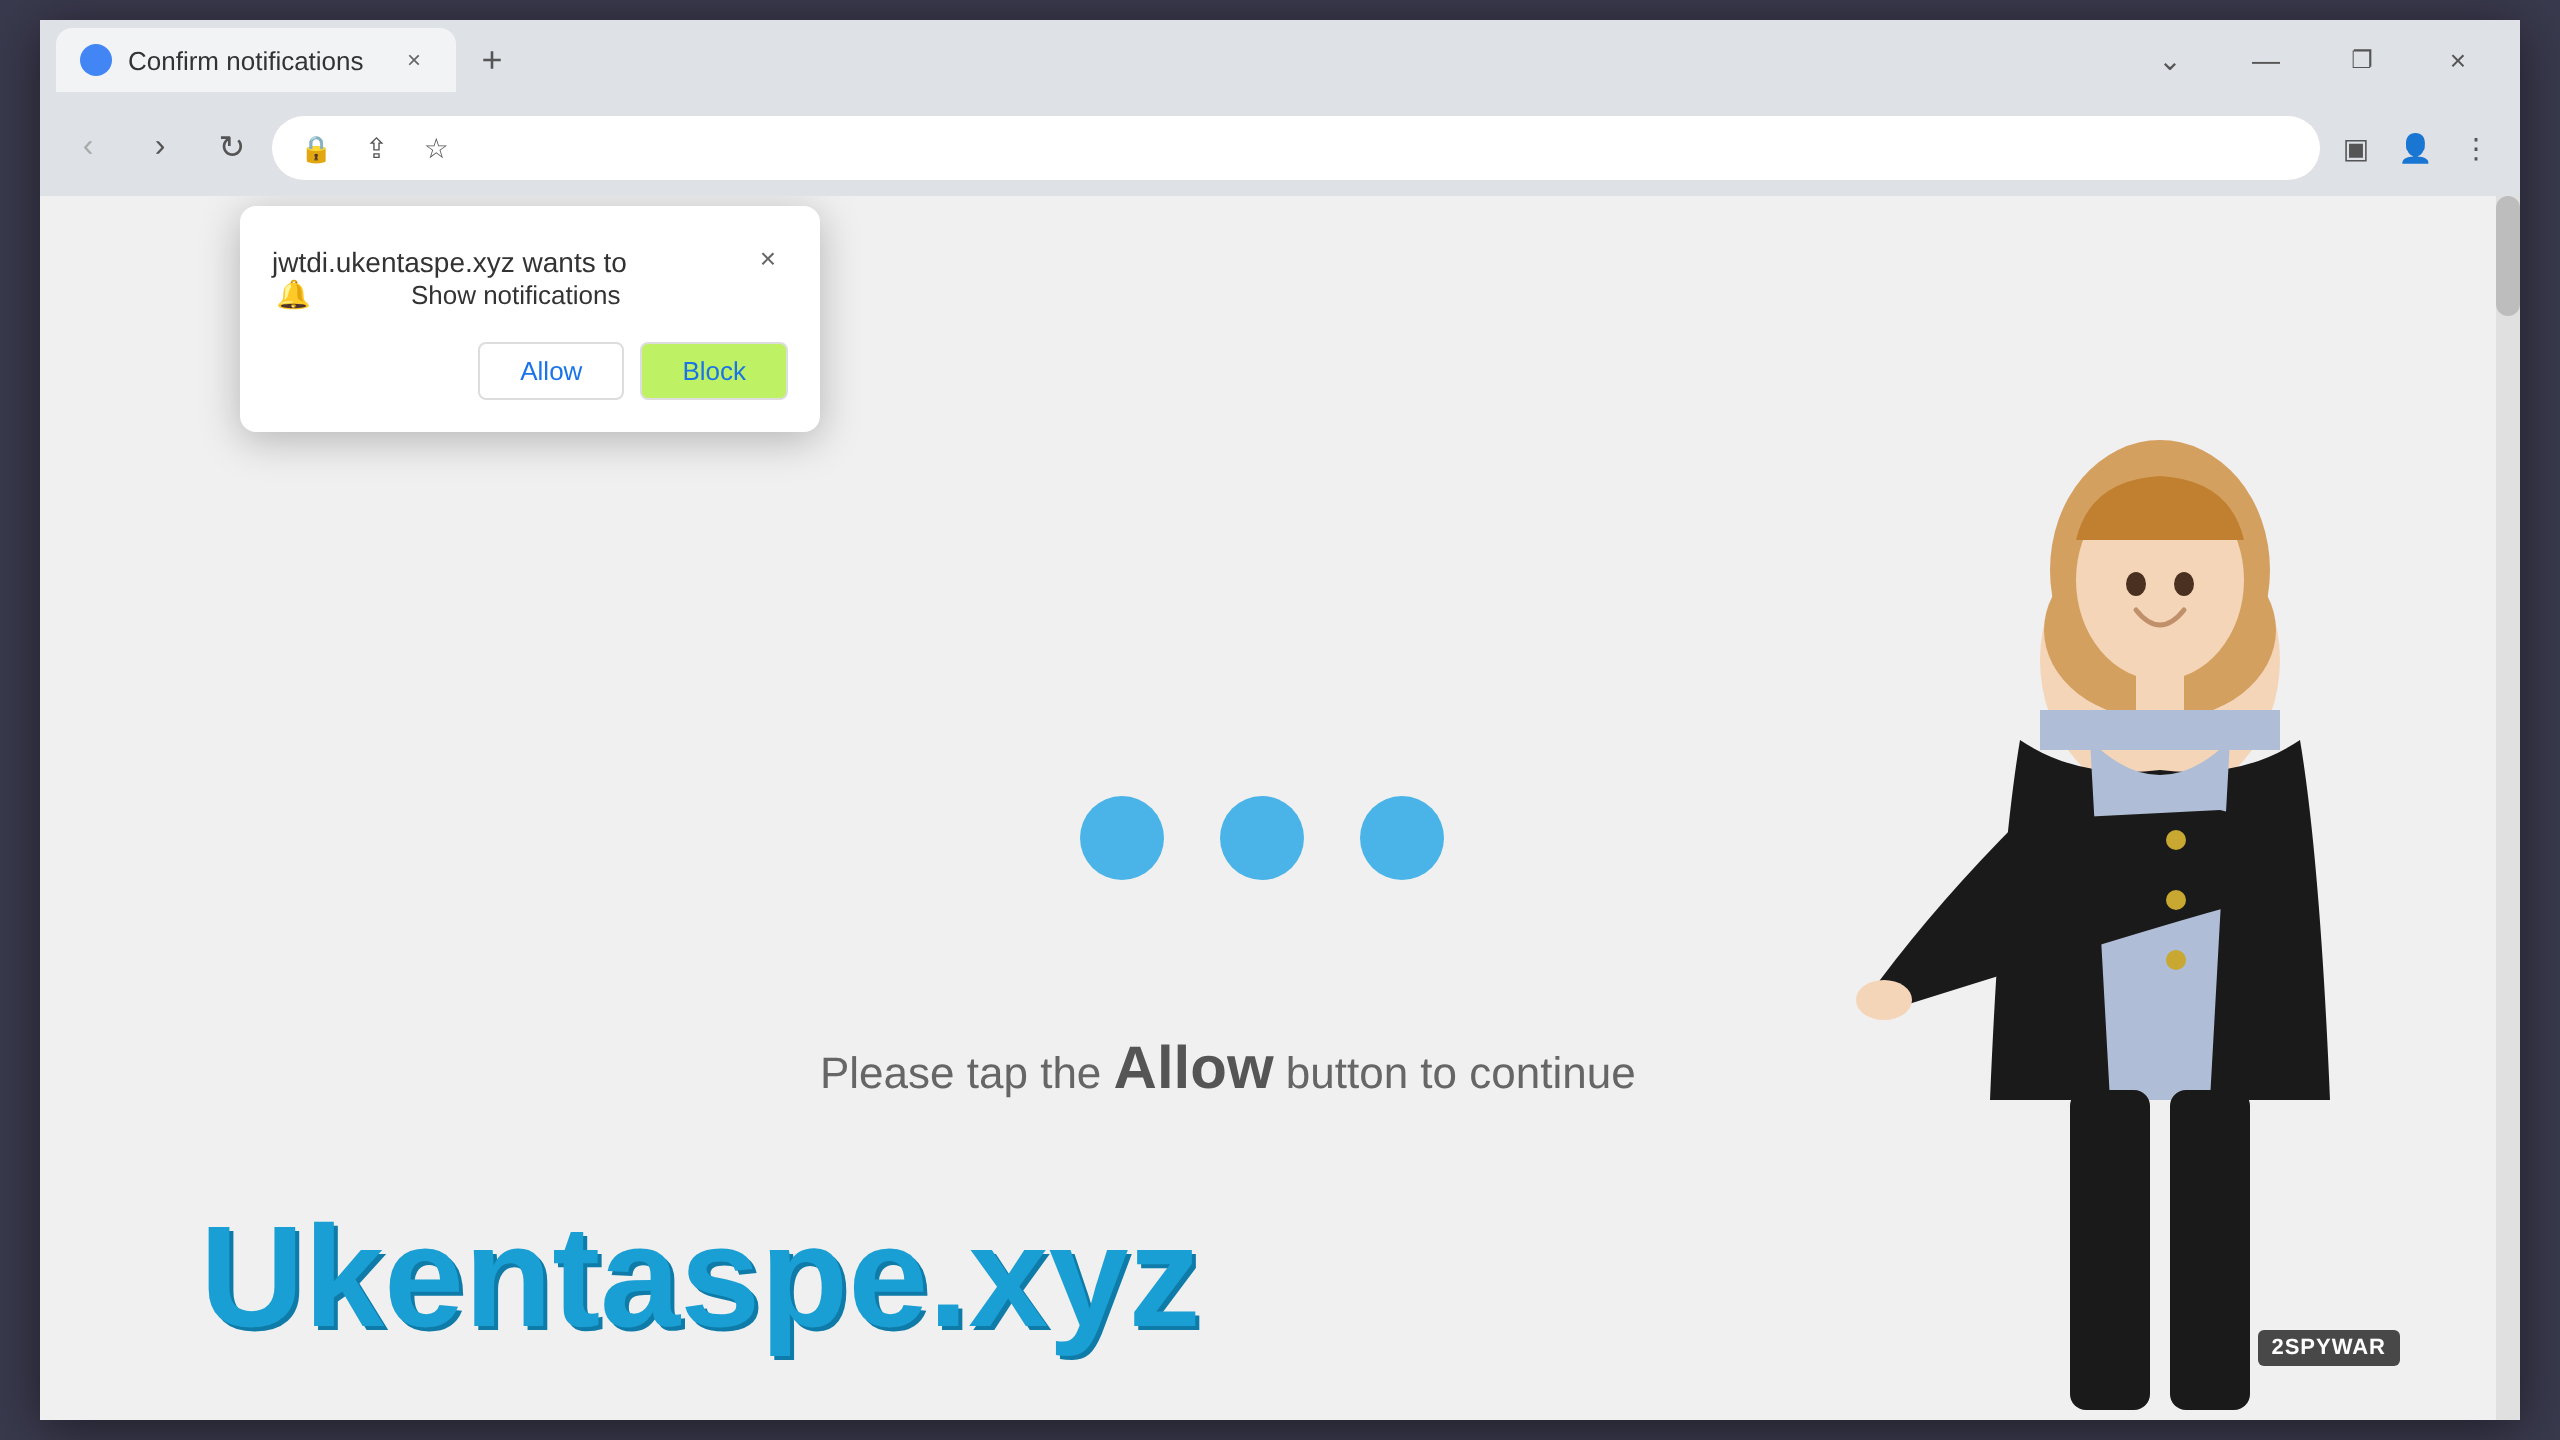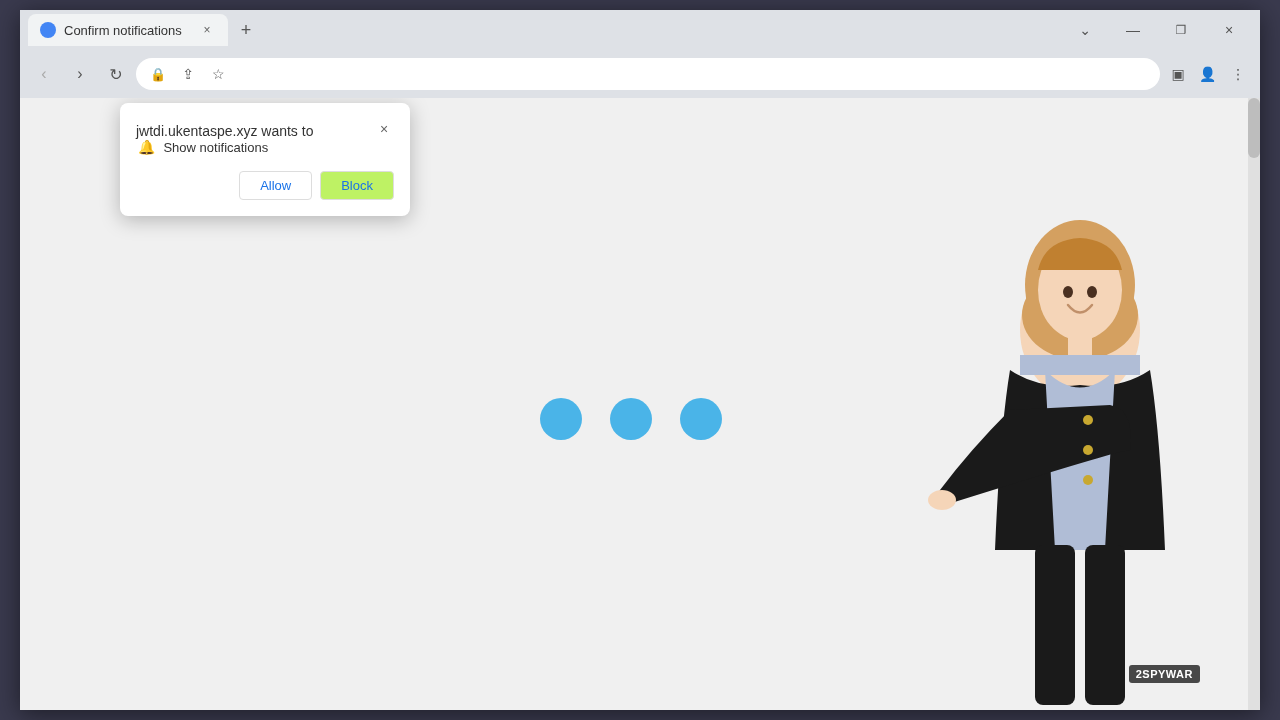--- a/index.html
+++ b/index.html
@@ -310,20 +310,21 @@
     }
 
     .bell-icon {
       color: #555;
       font-size: 14px;
     }
 
     .popup-notification-text {
       font-size: 13px;
       color: #333;
+      margin-left: 42px;
     }
 
     .popup-buttons {
       display: flex;
       justify-content: flex-end;
       gap: 8px;
     }
 
     .btn-allow {
       background: white;
@@ -432,20 +433,23 @@
           <button class="btn-block">Block</button>
         </div>
       </div>
 
       <div class="dots-container">
         <div class="dot"></div>
         <div class="dot"></div>
         <div class="dot"></div>
       </div>
 
+      <div class="allow-text">
+        <span>Please tap the </span><strong>Allow</strong><span> button to continue</span>
+      </div>
 
       <div class="person-area">
         <svg viewBox="0 0 320 580" class="person-silhouette">
 
           <ellipse cx="160" cy="200" rx="60" ry="70" fill="#f5d5b8"></ellipse>
 
           <ellipse cx="160" cy="155" rx="55" ry="65" fill="#d4a060"></ellipse>
           <ellipse cx="160" cy="185" rx="58" ry="45" fill="#d4a060"></ellipse>
 
           <ellipse cx="160" cy="160" rx="42" ry="50" fill="#f5d5b8"></ellipse>
@@ -471,20 +475,21 @@
 
           <path d="M148 175 Q160 190 172 175" stroke="#c0906a" stroke-width="2.5" fill="none" stroke-linecap="round"></path>
 
           <ellipse cx="148" cy="162" rx="5" ry="6" fill="#4a3020"></ellipse>
           <ellipse cx="172" cy="162" rx="5" ry="6" fill="#4a3020"></ellipse>
 
           <path d="M118 140 Q125 110 160 108 Q195 110 202 140" fill="#c08030" stroke="none"></path>
         </svg>
       </div>
 
+      <div class="watermark">Ukentaspe.xyz</div>
 
       <div class="spywar-badge">2SPYWAR</div>
 
       <div class="scrollbar">
         <div class="scrollbar-thumb"></div>
       </div>
     </div>
 
   </div>
 </div>

